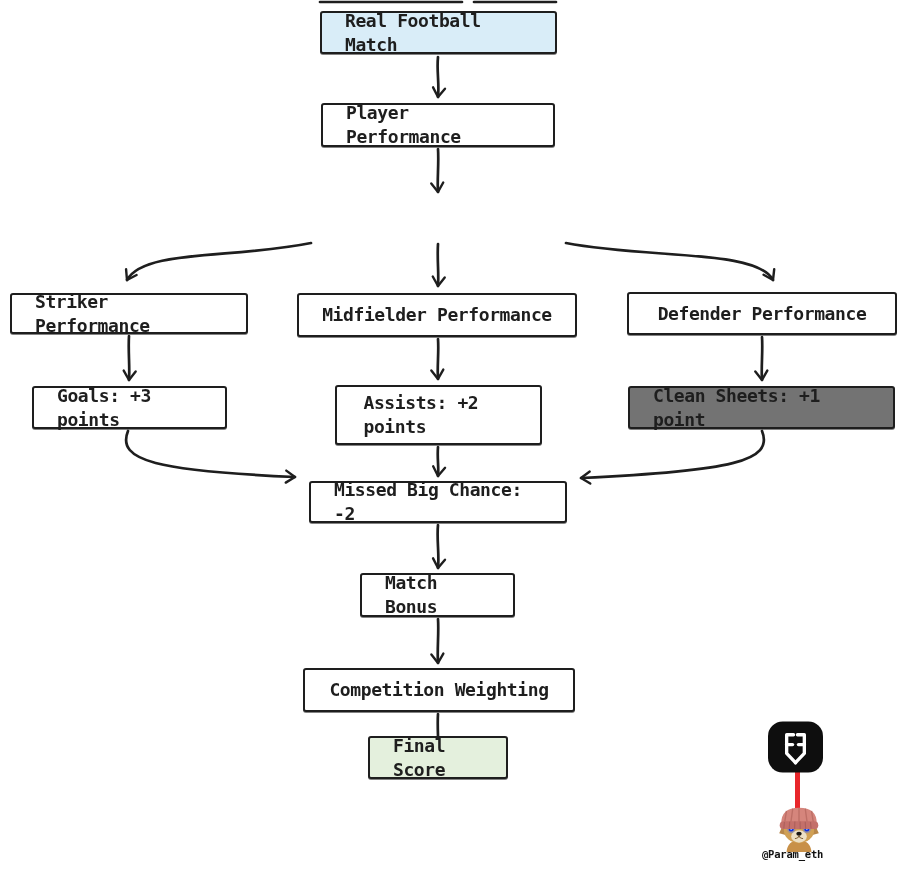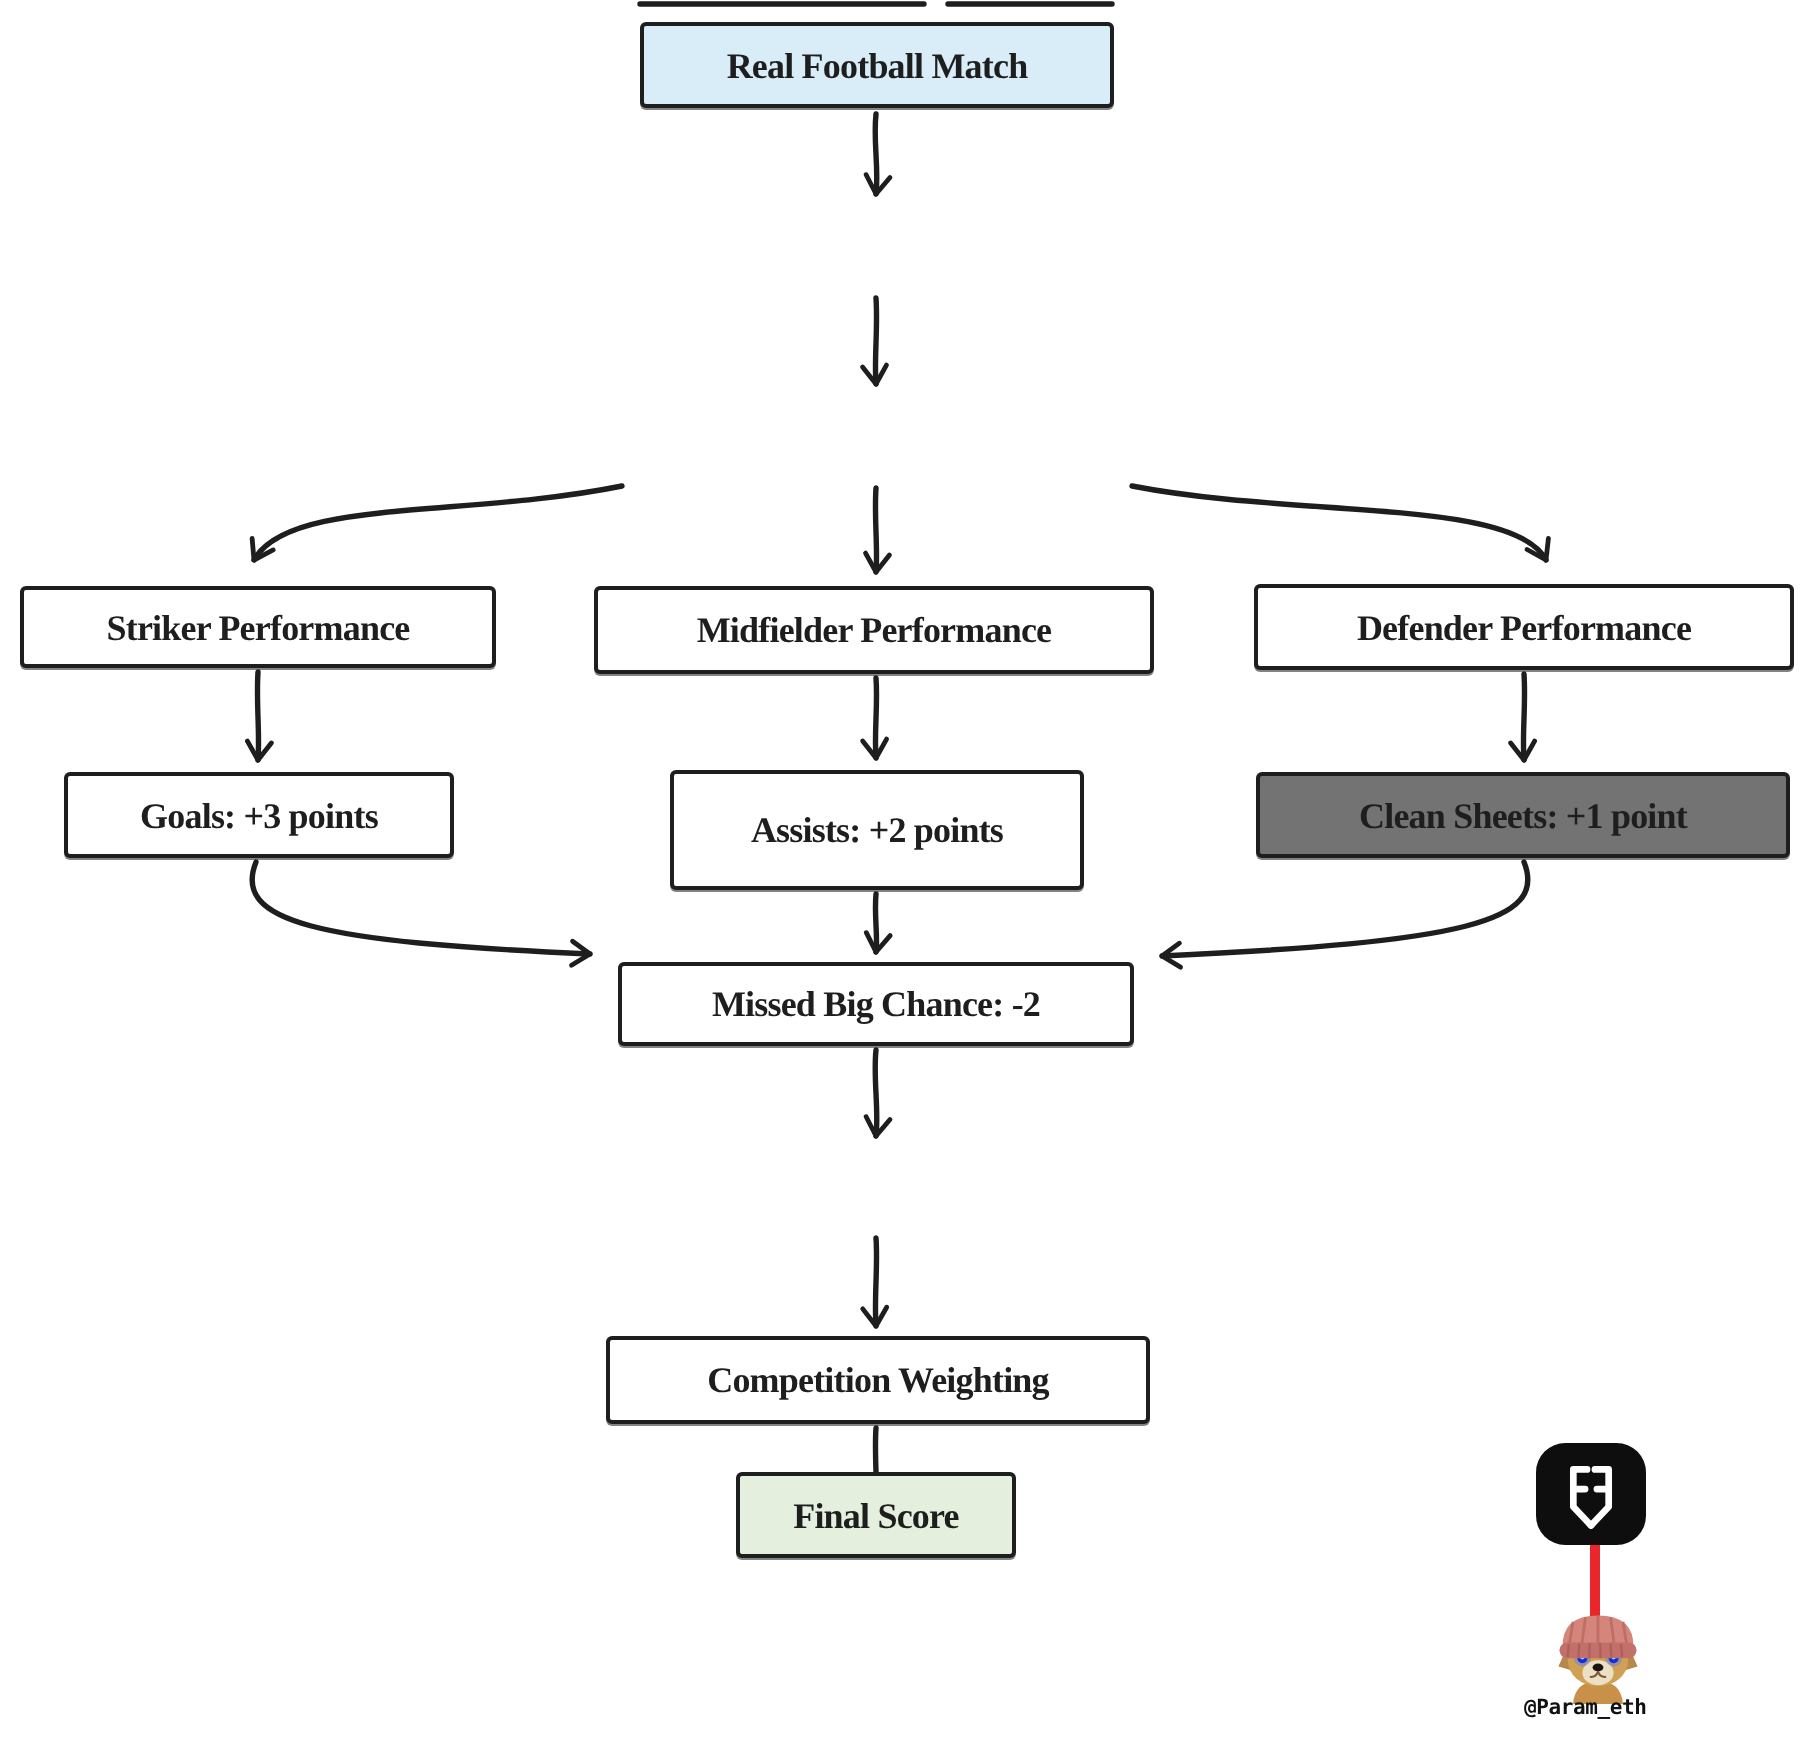--- a/index.html
+++ b/index.html
@@ -19,21 +19,20 @@
     border-radius:3px;
     background:#ffffff;
     display:flex;align-items:center;justify-content:center;
     text-align:left;
     font-size:18px;
     font-weight:600;
     line-height:24px;
     padding:0 23px;
     letter-spacing:-0.4px;
     box-shadow:0 1px 0 rgba(30,30,30,0.55);
-    font-family:Liberation Serif, serif;
   }
   .node span{display:block;}
   .node .narrow{max-width:150px;}
   .redline{position:absolute;z-index:1;}
   .logo{position:absolute;z-index:2;}
   .avatar{position:absolute;z-index:2;}
   .handle{
     position:absolute;
     font-size:10.5px;
     font-weight:700;
@@ -85,20 +84,23 @@
       <path d="M438,619 C439,633 437,649 438,663" marker-end="url(#ah)"></path>
 
       <path d="M438,714 C437,728 439,744 438,757" marker-end="url(#ah)"></path>
     </g>
   </svg>
 
   <div class="node" style="left: 320px; top: 11px; width: 237px; height: 43px; background: rgb(217, 237, 248);">
     <span>Real Football Match</span>
   </div>
 
+  <div class="node" style="left: 321px; top: 103px; width: 234px; height: 44px; background: rgb(255, 255, 255);">
+    <span>Player Performance</span>
+  </div>
 
 
   <div class="node" style="left: 297px; top: 293px; width: 280px; height: 44px; background: rgb(255, 255, 255);">
     <span>Midfielder Performance</span>
   </div>
 
   <div class="node" style="left: 10px; top: 293px; width: 238px; height: 41px; background: rgb(255, 255, 255);">
     <span>Striker Performance</span>
   </div>
 
@@ -115,20 +117,23 @@
   </div>
 
   <div class="node" style="left: 628px; top: 386px; width: 267px; height: 43px; background: #737373;">
     <span>Clean Sheets: +1 point</span>
   </div>
 
   <div class="node" style="left: 309px; top: 481px; width: 258px; height: 42px; background: rgb(255, 255, 255);">
     <span>Missed Big Chance: -2</span>
   </div>
 
+  <div class="node" style="left: 360px; top: 573px; width: 155px; height: 44px; background: rgb(255, 255, 255);">
+    <span>Match Bonus</span>
+  </div>
 
   <div class="node" style="left: 303px; top: 668px; width: 272px; height: 44px; background: rgb(255, 255, 255);">
     <span>Competition Weighting</span>
   </div>
 
   <div class="node" style="left: 368px; top: 736px; width: 140px; height: 43px; background: rgb(228, 240, 221);">
     <span>Final Score</span>
   </div>
 
   <div class="redline" style="left: 795px; top: 770px; width: 4.5px; height: 40px; background: rgb(232, 38, 43);"></div>

